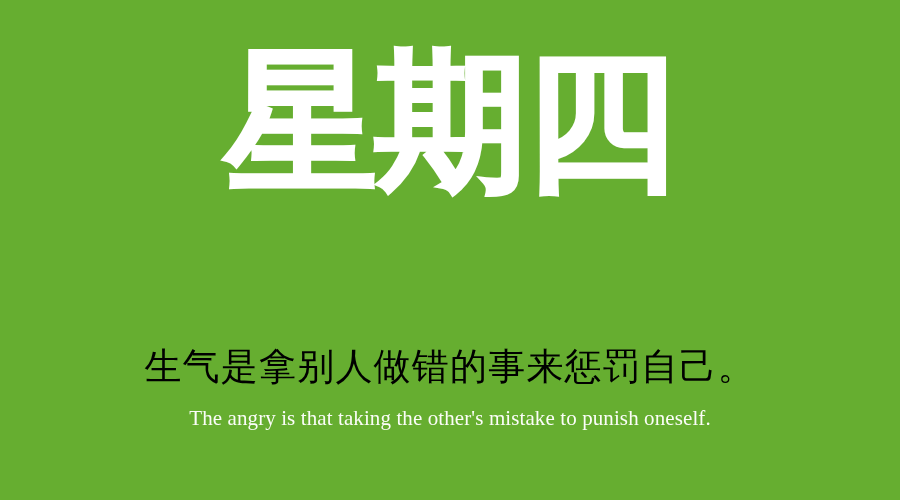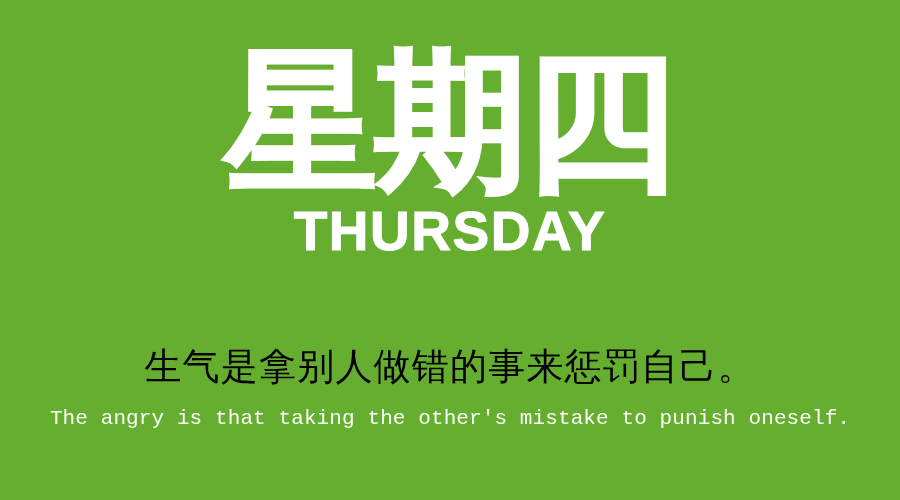--- a/index.html
+++ b/index.html
@@ -80,36 +80,35 @@
     font-size: 37px;
     line-height: 1.25;
     letter-spacing: 1.2px;
     white-space: nowrap;
   }
 
   #quote-latin {
     display: block;
     margin-top: 16px;
     color: #fbfdf8;
-    font-family: Liberation Mono, monospace;
+    font-family: Liberation Serif, serif;
     font-weight: 400;
     font-size: 21px;
     line-height: 1.2;
     letter-spacing: 0.1px;
     white-space: nowrap;
   }
 </style>
 </head>
 <body>
 
 <div id="card" style="background: rgb(102, 174, 48);">
 
   <div id="hero">
     <span id="weekday-cjk">星期四</span>
-    <span id="weekday-latin">THURSDAY</span>
   </div>
 
   <div id="quote">
     <span id="quote-cjk">生气是拿别人做错的事来惩罚自己。</span>
     <span id="quote-latin">The angry is that taking the other's mistake to punish oneself.</span>
   </div>
 
 </div>
 
 </body></html>

